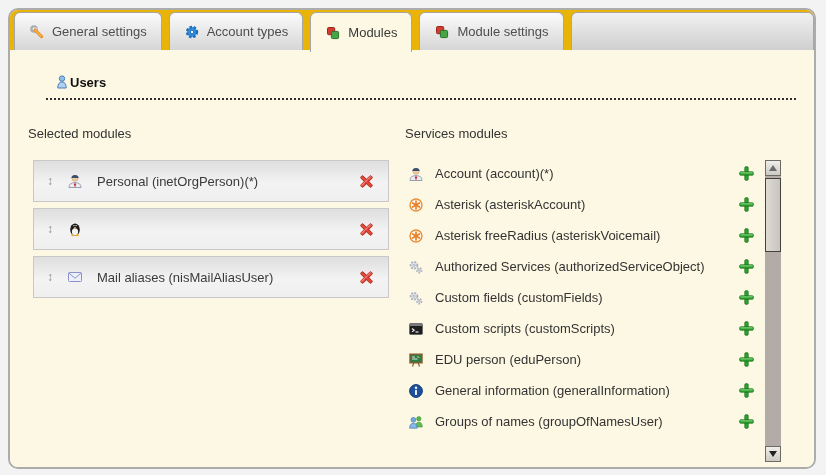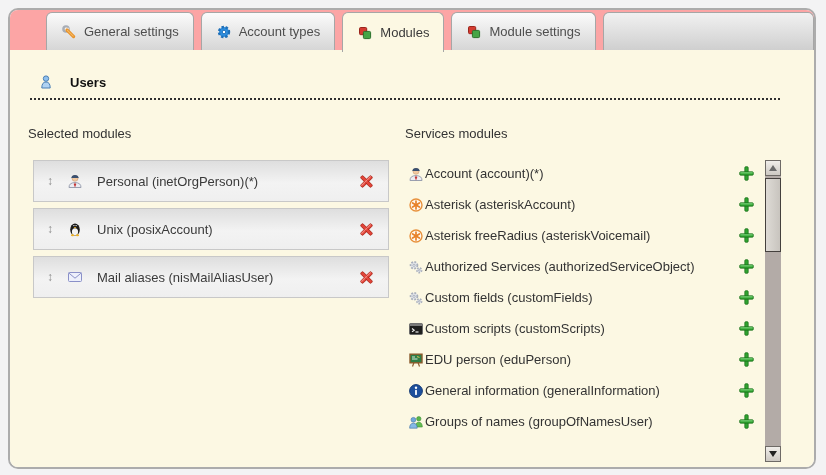--- a/index.html
+++ b/index.html
@@ -13,21 +13,21 @@
   .window {
     position: absolute; left: 8px; top: 8px;
     width: 808px; height: 461px;
     background: #FFFFFF;
     border: 2px solid #ACACAC;
     border-radius: 10px;
     overflow: hidden;
   }
   .tabbar {
     display: flex; align-items: flex-start;
-    height: 40px; padding-left: 36px; background: #fca5a5;
+    height: 40px; padding-left: 4px; background: #eab308;
     position: relative; z-index: 2;
   }
   .tab {
     height: 38px; margin-top: 2px; margin-right: 7px;
     display: flex; align-items: center; gap: 7px;
     padding: 0 14px;
     border: 1px solid #A6A6A6; border-bottom: none;
     border-radius: 6px 6px 0 0;
     background: linear-gradient(#FBFBFB, #D6D6D6);
     font-size: 13px; color: #4E4E4E;
@@ -40,22 +40,22 @@
     flex: 1; height: 38px; margin-top: 2px;
     border: 1px solid #A6A6A6; border-bottom: none;
     border-radius: 6px 6px 0 0;
     background: linear-gradient(#F1F1F1, #CFCFCF);
   }
   .content {
     position: absolute; left: 0; top: 40px; right: 0; bottom: 0;
     background: #FCF8E3;
   }
   .section-header {
-    position: absolute; left: 20px; top: 24px; width: 750px;
-    display: flex; align-items: center; gap: 16px;
+    position: absolute; left: 36px; top: 24px; width: 750px;
+    display: flex; align-items: center; gap: 0;
     padding-bottom: 8px;
     border-bottom: 2px dotted #2F2F2F;
     font-weight: bold; font-size: 13px; color: #101010;
   }
   .section-header .hicon { margin-left: 8px; width: 16px; height: 16px; display: flex; }
   .col-label { position: absolute; font-size: 13px; color: #333; }
   #selLabel   { left: 18px;  top: 76px; }
   #availLabel { left: 395px; top: 76px; }
 
   .selected-list { position: absolute; left: 23px; top: 110px; width: 356px; }
@@ -67,21 +67,21 @@
     cursor: move;
   }
   .handle { margin-left: 13px; color: #8F8F8F; font-size: 12px; line-height: 1; cursor: ns-resize; }
   .sel-icon { margin-left: 14px; width: 17px; height: 17px; display: flex; }
   .sel-label { margin-left: 13px; font-size: 13px; color: #3A3A3A; }
   .del-btn { margin-left: auto; margin-right: 13px; width: 17px; height: 17px; display: flex; cursor: pointer; }
 
   .avail-list { position: absolute; left: 398px; top: 108px; width: 347px; }
   .av-row { height: 31px; display: flex; align-items: center; }
   .av-icon { width: 16px; height: 16px; display: flex; }
-  .av-label { margin-left: 1px; font-size: 13px; color: #333; }
+  .av-label { margin-left: 11px; font-size: 13px; color: #333; }
   .add-btn { margin-left: auto; width: 17px; height: 17px; display: flex; cursor: pointer; }
 
   .scrollbar {
     position: absolute; left: 755px; top: 110px;
     width: 16px; height: 302px; background: #B3ABA7;
   }
   .sb-btn {
     position: absolute; left: 0; width: 16px; height: 16px;
     background: linear-gradient(#F0EEEA, #CDC9C3);
     border: 1px solid #6E6A66;
@@ -188,21 +188,20 @@
             <svg width="16" height="16" viewBox="0 0 16 16">
               <ellipse cx="8" cy="8.6" rx="4.8" ry="6.2" fill="#1B1B1B"></ellipse>
               <ellipse cx="8" cy="10.8" rx="3.1" ry="3.6" fill="#F4F4F4"></ellipse>
               <circle cx="6.9" cy="4.6" r="0.7" fill="#FFF"></circle>
               <circle cx="9.1" cy="4.6" r="0.7" fill="#FFF"></circle>
               <path d="M6.7,6 h2.6 l-1.3,1.5 Z" fill="#F0B429"></path>
               <ellipse cx="5.6" cy="14.2" rx="1.7" ry="1" fill="#F0B429"></ellipse>
               <ellipse cx="10.4" cy="14.2" rx="1.7" ry="1" fill="#F0B429"></ellipse>
             </svg>
           </span>
-          <span class="sel-label">Unix (posixAccount)</span>
           <span class="del-btn">
             <svg width="17" height="17" viewBox="0 0 16 16">
               <g transform="rotate(45 8 8)">
                 <rect x="6.5" y="1.2" width="3" height="13.6" rx="1.2" fill="#E2453A" stroke="#9E1507" stroke-width="0.7"></rect>
                 <rect x="1.2" y="6.5" width="13.6" height="3" rx="1.2" fill="#E2453A" stroke="#9E1507" stroke-width="0.7"></rect>
                 <rect x="6.9" y="1.8" width="1" height="12.4" fill="#F6887F"></rect>
               </g>
             </svg>
           </span>
         </div>

